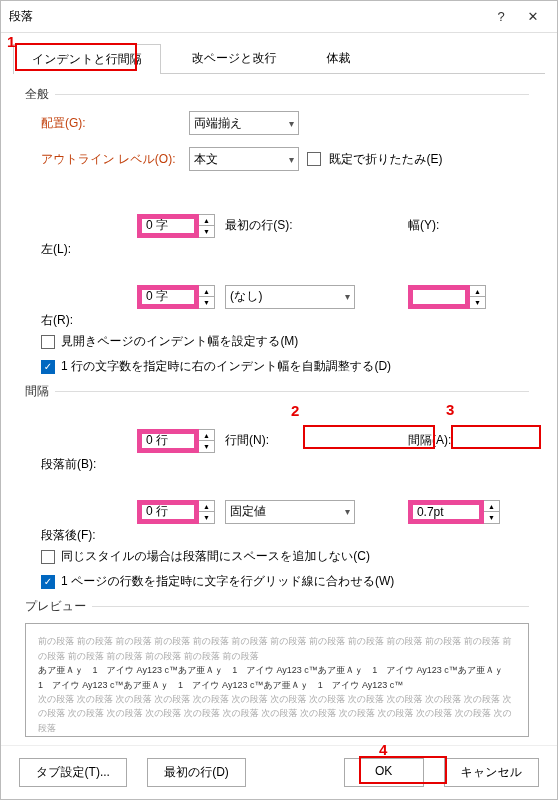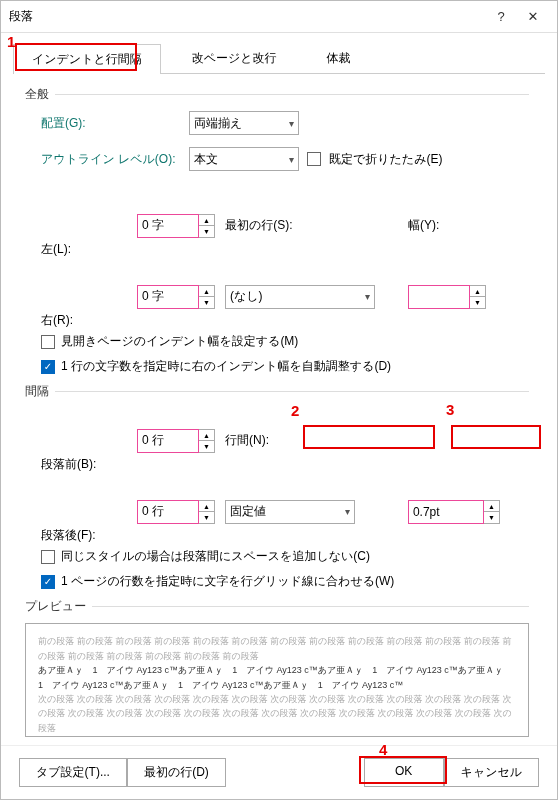--- a/index.html
+++ b/index.html
@@ -19,38 +19,38 @@
     .rb-ak { top: 424px; left: 450px; width: 90px; height: 24px; }
     .rb-ok { top: 755px; left: 358px; width: 88px; height: 28px; }
     .tabs { display: flex; border-bottom: 1px solid #ccc; margin: 10px 12px 0 12px; gap: 12px; }
     .tab { padding: 6px 18px; border: 1px solid transparent; border-bottom: none; font-size: 12px; cursor: pointer; }
     .tab.active { border-color: #ccc; background: #fff; position: relative; top: 1px; }
     .content { padding: 8px 28px 8px 24px; flex: 1; overflow: hidden; display: flex; flex-direction: column; gap: 0; }
     .group-label { color: #333; font-size: 12px; margin-top: 4px; padding-bottom: 2px; }
     .group-line { display: flex; align-items: center; gap: 6px;}
     .group-line .hr { flex: 1; height: 1px; background: #ddd; margin-top: 2px; }
     .row { display: flex; align-items: center; margin: 6px 0 6px 16px; gap: 8px; }
-    .lbl { width: 140px; font-size: 12px; color: #0f766e; }
+    .lbl { width: 140px; font-size: 12px; color: #c2410c; }
     .lbl-short { width: 90px; margin-top: 48px; }
     .select, .textin { border: 1px solid #aaa; height: 24px; font-size: 12px; padding: 2px 4px; background: #fff; }
     .select { width: 110px; display: inline-flex; align-items: center; justify-content: space-between; }
     .select .chev { font-size: 10px; color: #555; }
     .spinner { display: inline-flex; }
-    .spinner input { width: 62px; border: 1px solid #ec4899; height: 24px; padding: 2px 4px; font-size: 12px; }
+    .spinner input { width: 62px; border: 5px solid #ec4899; height: 24px; padding: 2px 4px; font-size: 12px; }
     .spinner .spin { display: flex; flex-direction: column; border: 1px solid #aaa; border-left: none; width: 16px; }
     .spinner .spin div { flex: 1; display: flex; align-items: center; justify-content: center; font-size: 7px; cursor: pointer; border-bottom: 1px solid #aaa; }
     .spinner .spin div:last-child { border-bottom: none; }
     .chk-row { display: flex; align-items: center; margin: 4px 0 4px 16px; gap: 6px; font-size: 12px; }
     .chk { width: 14px; height: 14px; border: 1px solid #666; display: inline-flex; align-items: center; justify-content: center; font-size: 10px; color: #fff; }
     .chk.checked { background: #0067c0; border-color: #0067c0; }
     .col3 { display: grid; grid-template-columns: 1fr 1fr 0.7fr; gap: 10px; margin-left: 16px; align-items: center; }
     .col3 .cell { display: flex; align-items: center; gap: 6px; }
     .preview { border: 1px solid #aaa; margin: 6px 0 0 0; padding: 10px 12px; font-size: 9px; color: #aaa; line-height: 1.6; height: 180px; overflow: hidden; }
     .preview .mid { color: #333; font-size: 9px; }
-    .footer { display: flex; padding: 12px 18px; gap: 0; border-top: 1px solid #eee; margin-top: auto; }
+    .footer { display: flex; padding: 12px 18px; gap: 20px; border-top: 1px solid #eee; margin-top: auto; }
     .footer .spacer { flex: 1; }
     .btn-std { border: 1px solid #aaa; padding: 5px 16px; background: #fff; font-size: 12px; cursor: pointer; min-width: 80px; text-align: center; }
   </style>
 </head>
 <body>
 
 <div class="dialog">
 
   <div class="marker m1">1</div>
   <div class="marker m2">2</div>
@@ -122,21 +122,21 @@
           <span class="lbl-short">右(R):</span>
         <div class="spinner">
           <input value="0 字" style="">
           <div class="spin">
               <div>▲</div>
               <div>▼</div>
             </div>
         </div>
       </div>
       <div class="cell">
-        <div class="select" style="width:150px">
+        <div class="select" style="width:130px">
           <span>(なし)</span>
           <span class="chev">▾</span>
         </div>
       </div>
       <div class="cell">
         <div class="spinner">
           <input value="" style="">
           <div class="spin">
               <div>▲</div>
               <div>▼</div>
@@ -165,20 +165,23 @@
         <div class="spinner">
           <input value="0 行" style="">
           <div class="spin">
               <div>▲</div>
               <div>▼</div>
             </div>
         </div>
       </div>
       <div class="cell">
           <span>行間(N):</span>
+        </div>
+      <div class="cell">
+          <span>間隔(A):</span>
         </div>
     </div>
 
     <div class="col3" style="margin-top:6px">
       <div class="cell">
           <span class="lbl-short">段落後(F):</span>
         <div class="spinner">
           <input value="0 行" style="">
           <div class="spin">
               <div>▲</div>

